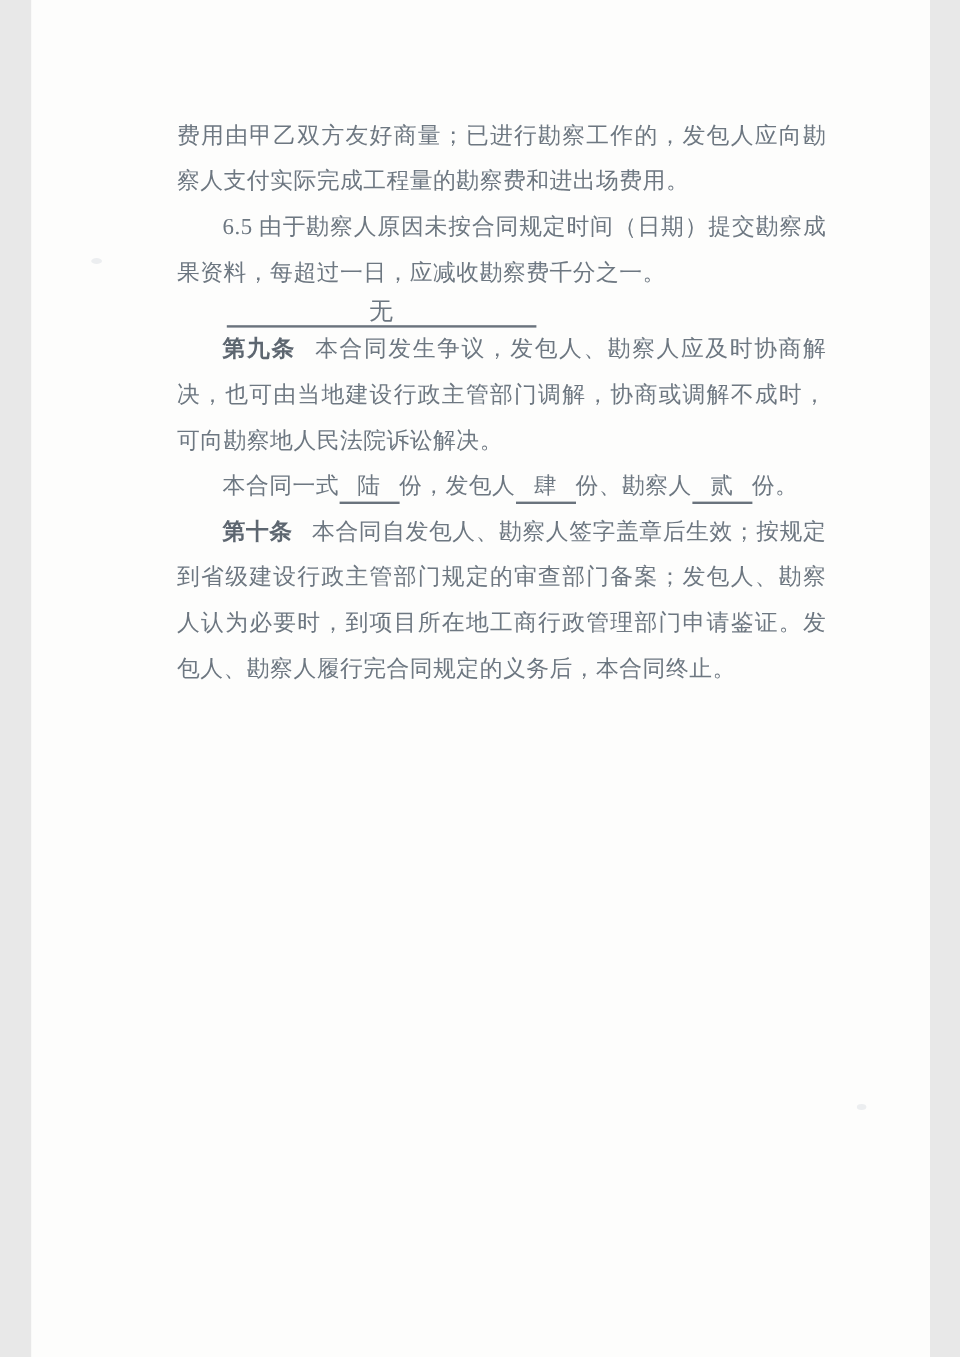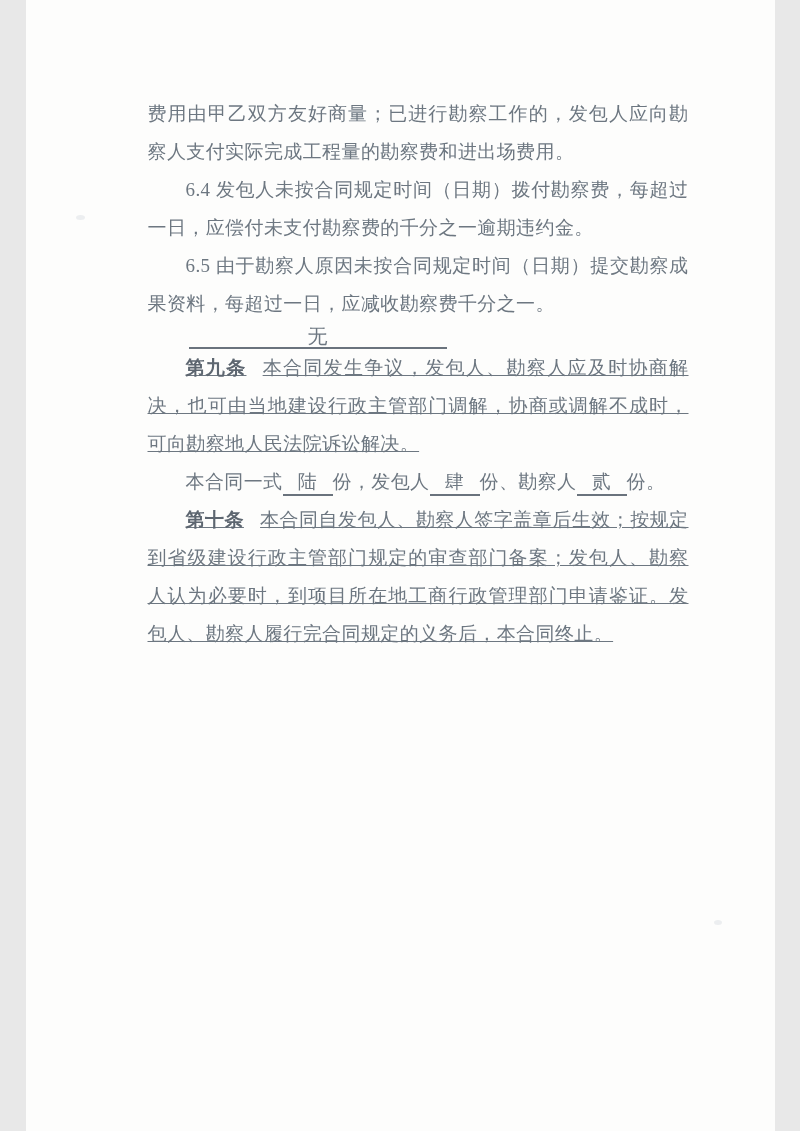--- a/index.html
+++ b/index.html
@@ -34,21 +34,20 @@
     word-break: break-all;
   }
   p.indent { text-indent: 2em; }
   .article-label {
     font-weight: 700;
     color: #5d6670;
     margin-right: 0.85em;
   }
   .wide {
     line-height: 41px;
-    text-decoration: underline;
   }
   .gap-sm { margin-top: 8px; }
   .gap-md { margin-top: 12px; }
   .gap-lg { margin-top: 14px; }
   .gap-xl { margin-top: 17px; }
   .fill-line {
     width: 258px;
     height: 23px;
     line-height: 24px;
     margin-left: 41px;
@@ -80,21 +79,20 @@
 <body>
 
 <div class="scan-page">
   <div class="speckle s1"></div>
   <div class="speckle s2"></div>
 
   <div class="content">
 
     <p class="para"><span>费用由甲乙双方友好商量；已进行勘察工作的，发包人应向勘察人支付实际完成工程量的勘察费和进出场费用。</span></p>
 
-    <p class="para indent"><span>6.4 发包人未按合同规定时间（日期）拨付勘察费，每超过一日，应偿付未支付勘察费的千分之一逾期违约金。</span></p>
 
     <p class="para indent"><span>6.5 由于勘察人原因未按合同规定时间（日期）提交勘察成果资料，每超过一日，应减收勘察费千分之一。</span></p>
 
 
 
     <div class="fill-line"><span>无</span></div>
 
     <p class="para indent wide gap-md"><span class="article-label">第九条</span><span>本合同发生争议，发包人、勘察人应及时协商解决，也可由当地建设行政主管部门调解，协商或调解不成时，可向勘察地人民法院诉讼解决。</span></p>
 
     <p class="para indent gap-sm"><span>本合同一式</span><span class="blank-fill">陆</span><span>份，发包人</span><span class="blank-fill">肆</span><span>份、勘察人</span><span class="blank-fill">贰</span><span>份。</span></p>

